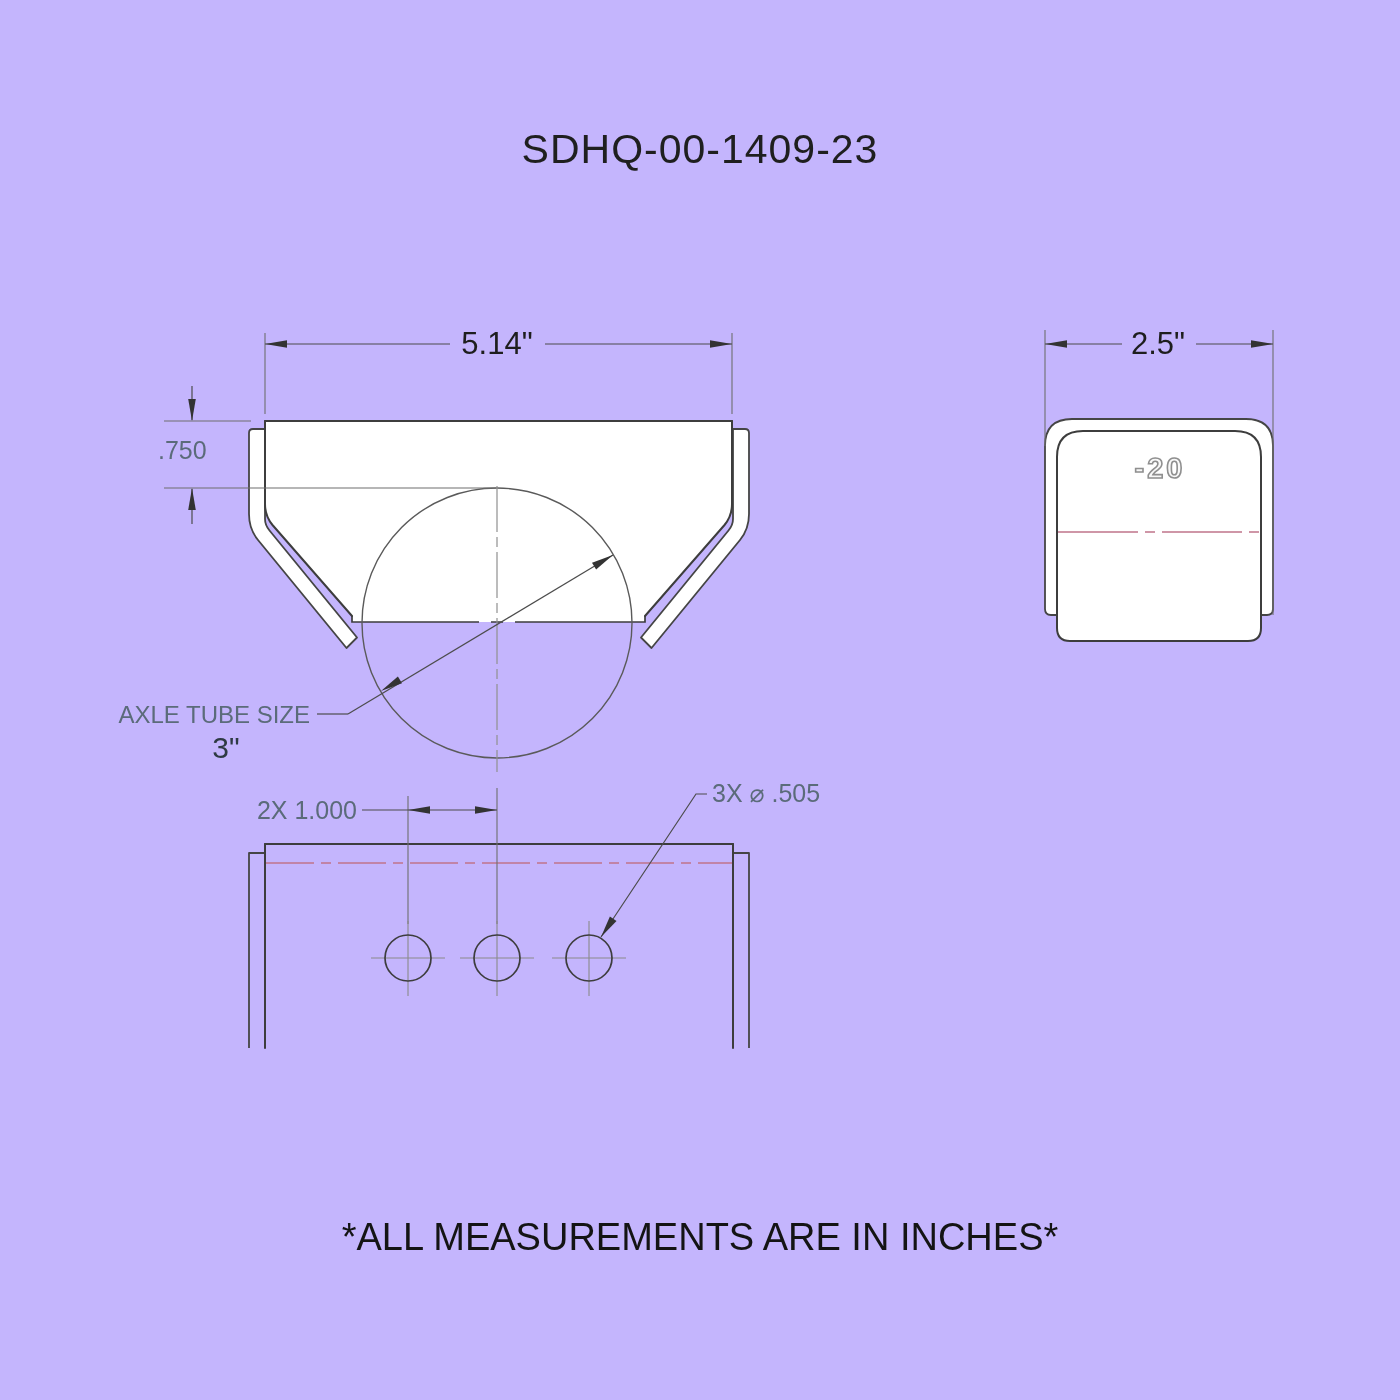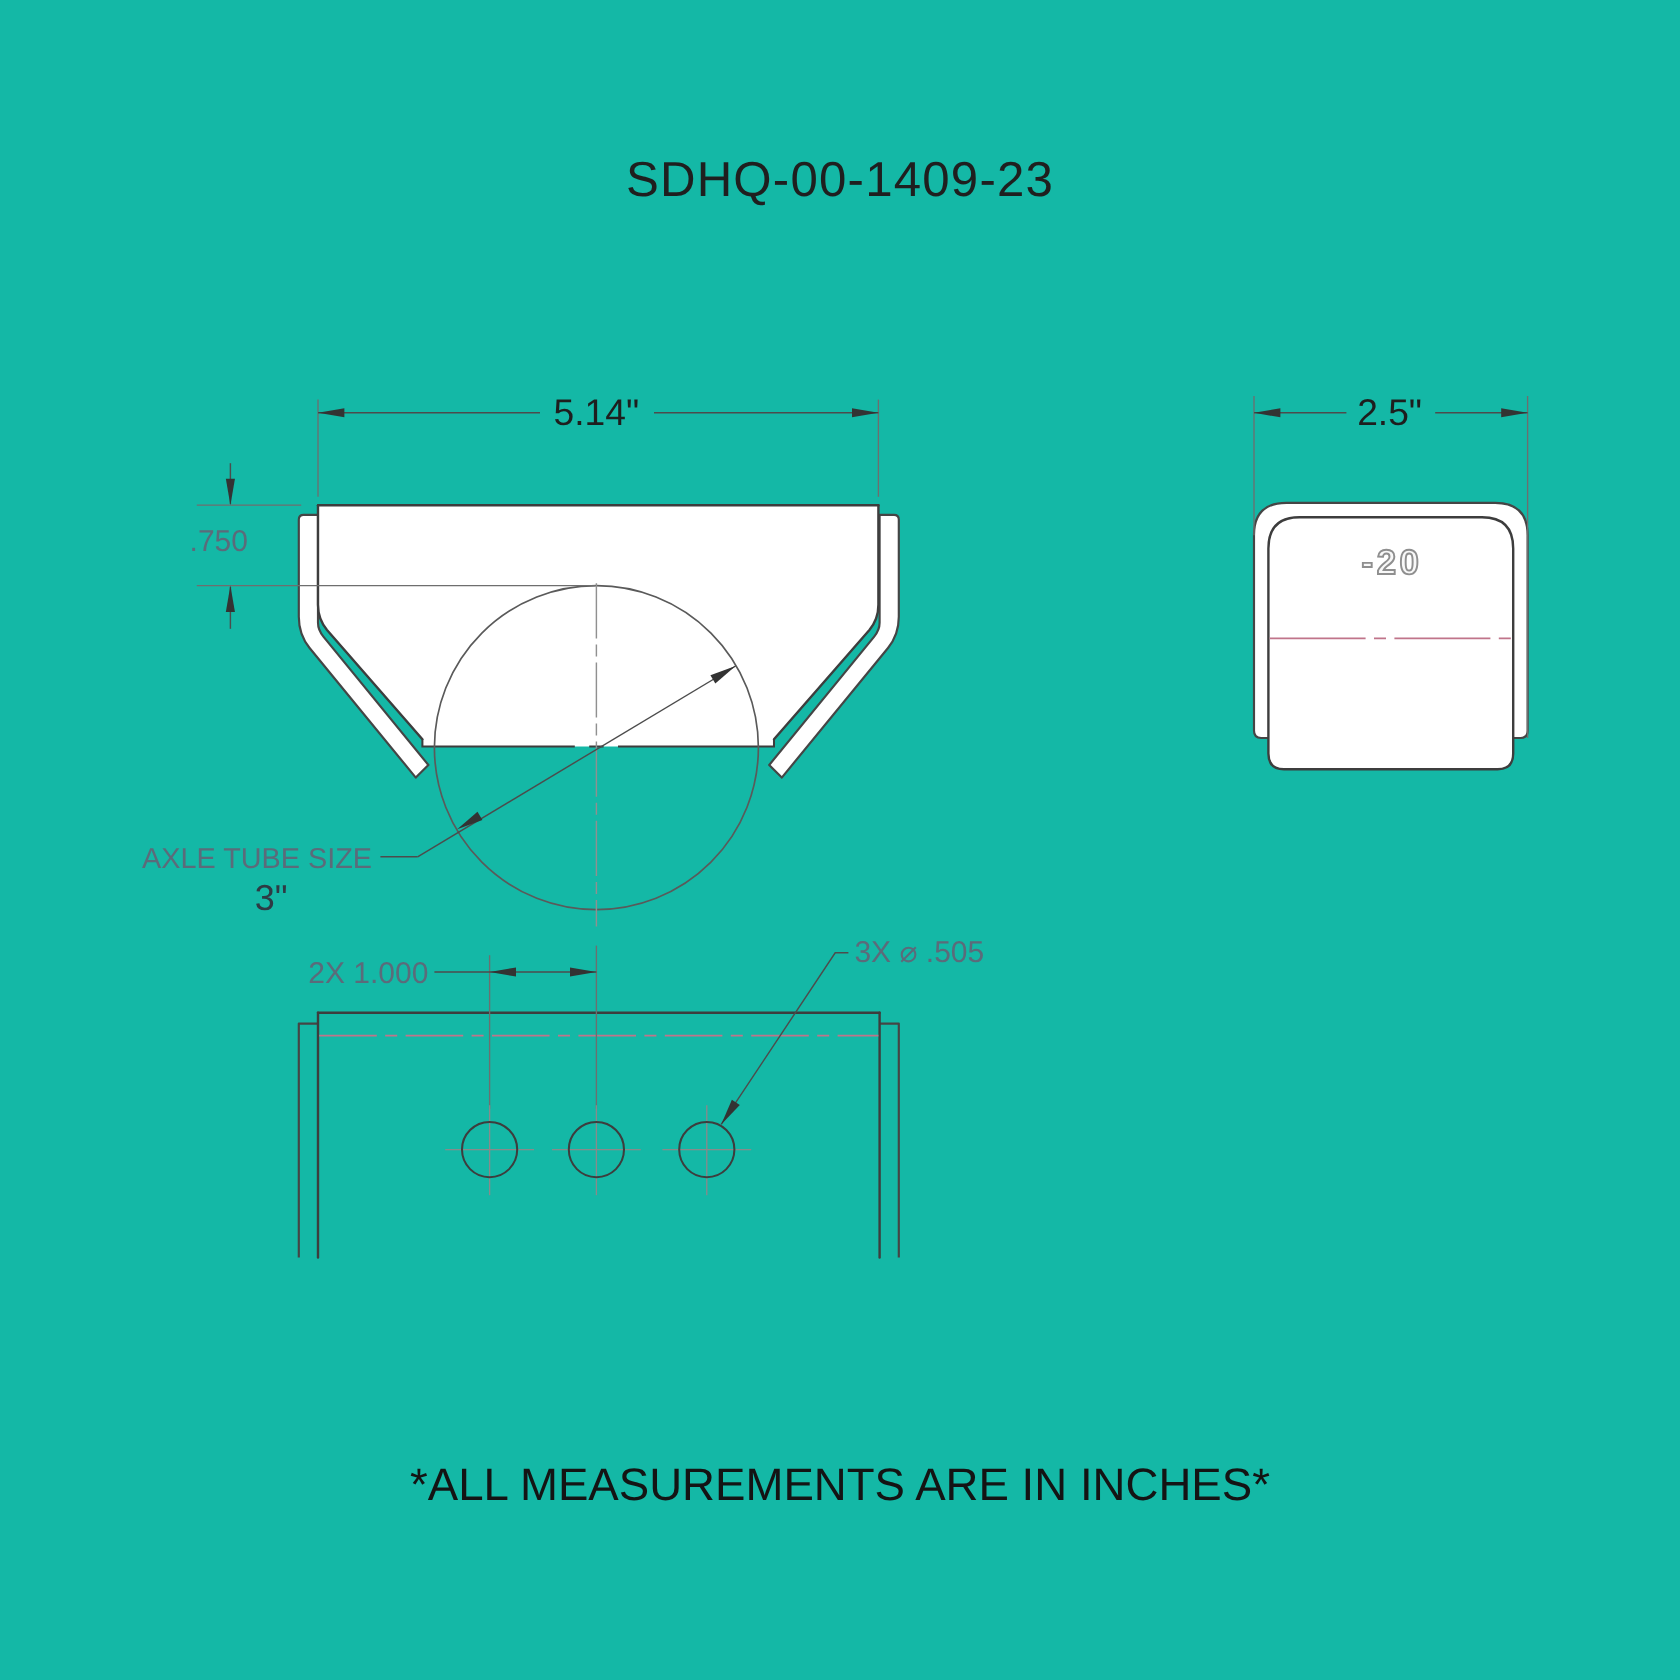--- a/index.html
+++ b/index.html
@@ -1,16 +1,16 @@
 <!DOCTYPE html>
 <html><head>
 <meta charset="utf-8">
 <style>
   html,body{margin:0;padding:0;background:#ffffff;}
-  .sheet{position:relative;width:1400px;height:1400px;background:#14b8a6;overflow:hidden;
+  .sheet{position:relative;width:1400px;height:1400px;background:#c4b5fd;overflow:hidden;
          font-family:"Liberation Sans",sans-serif;}
   svg{position:absolute;left:0;top:0;}
   
   .edge{stroke:#3d3d3d;stroke-width:2;fill:none;stroke-linejoin:round;stroke-linecap:round;}
   .edge-chord{stroke:#3d3d3d;stroke-width:1.7;fill:none;}
   .tab{stroke:#454545;stroke-width:1.8;fill:#ffffff;stroke-linejoin:round;}
   .tabline{stroke:#454545;stroke-width:1.8;fill:none;stroke-linejoin:round;}
   .plate-fill{fill:#ffffff;stroke:none;}
   .circ{stroke:#5a5a5a;stroke-width:1.4;fill:none;}
   .dim{stroke:#4c4c4c;stroke-width:1.2;fill:none;}

